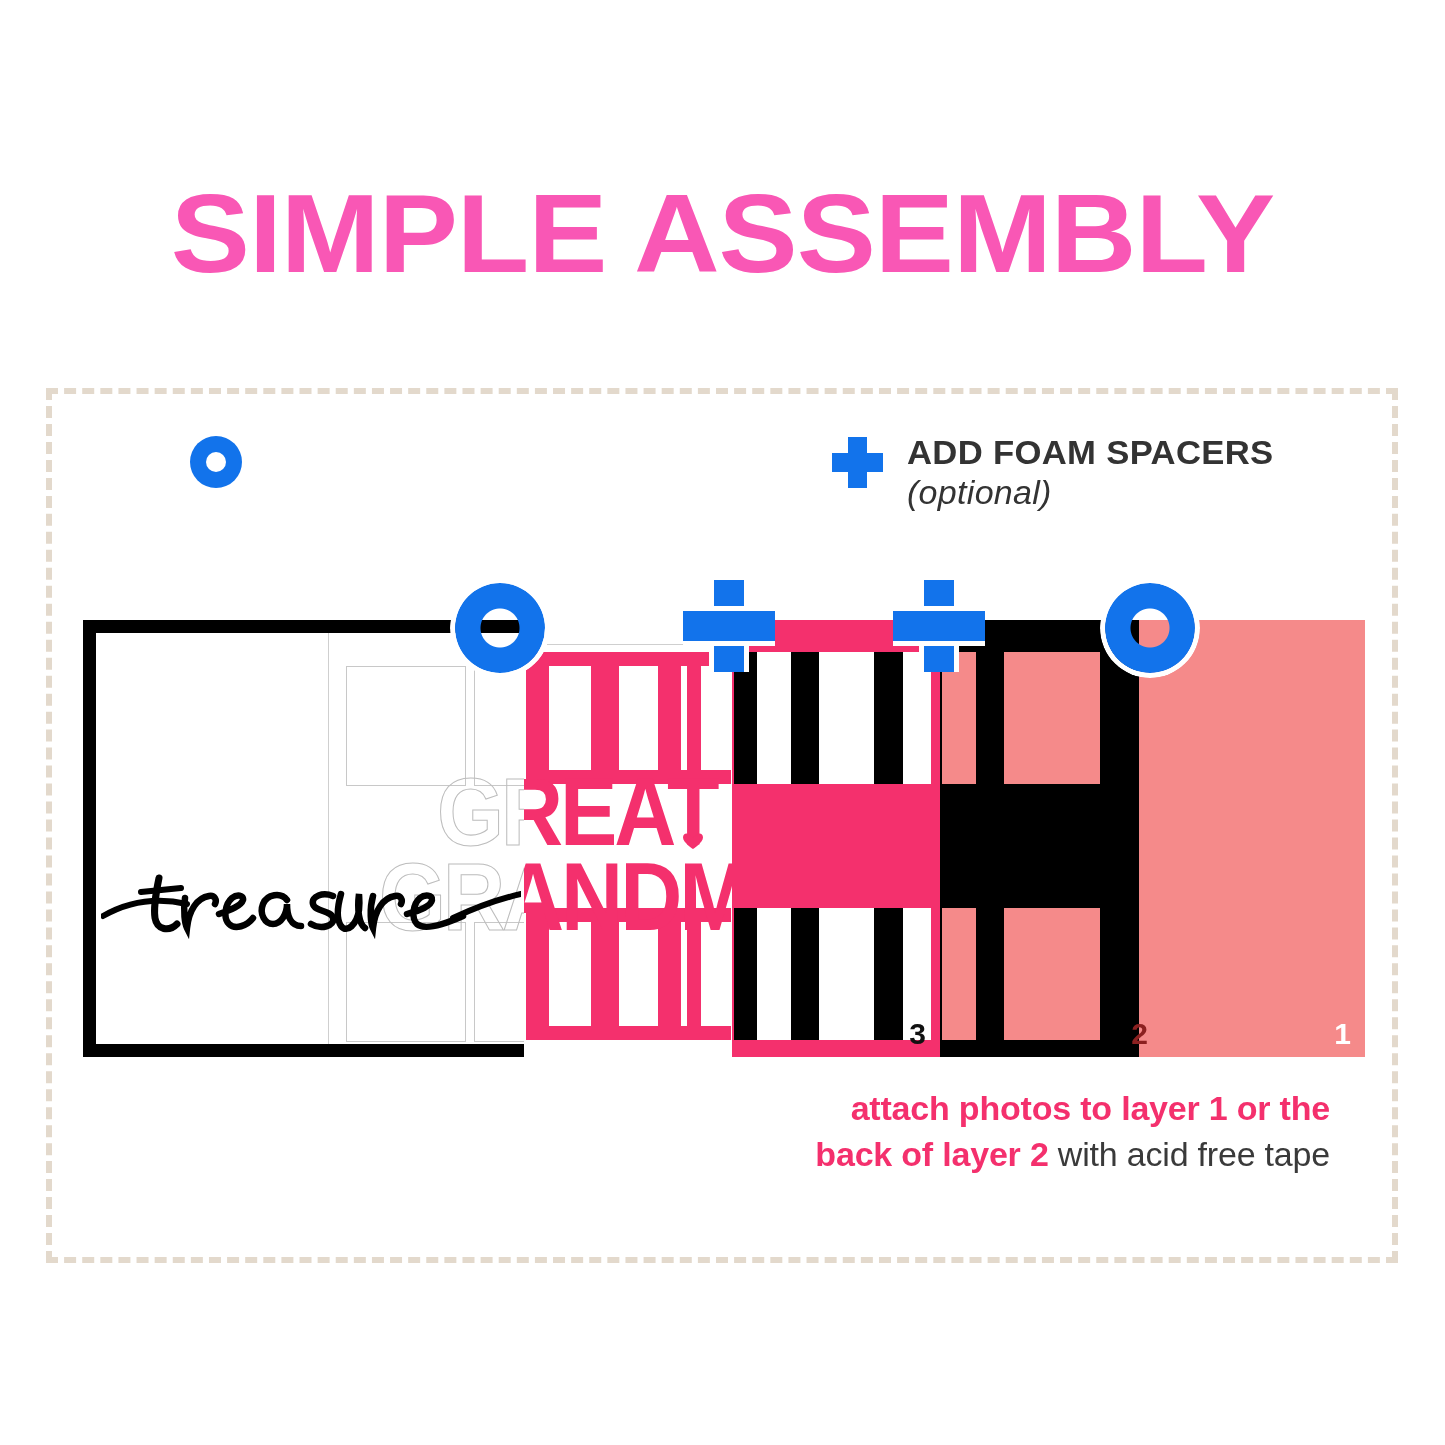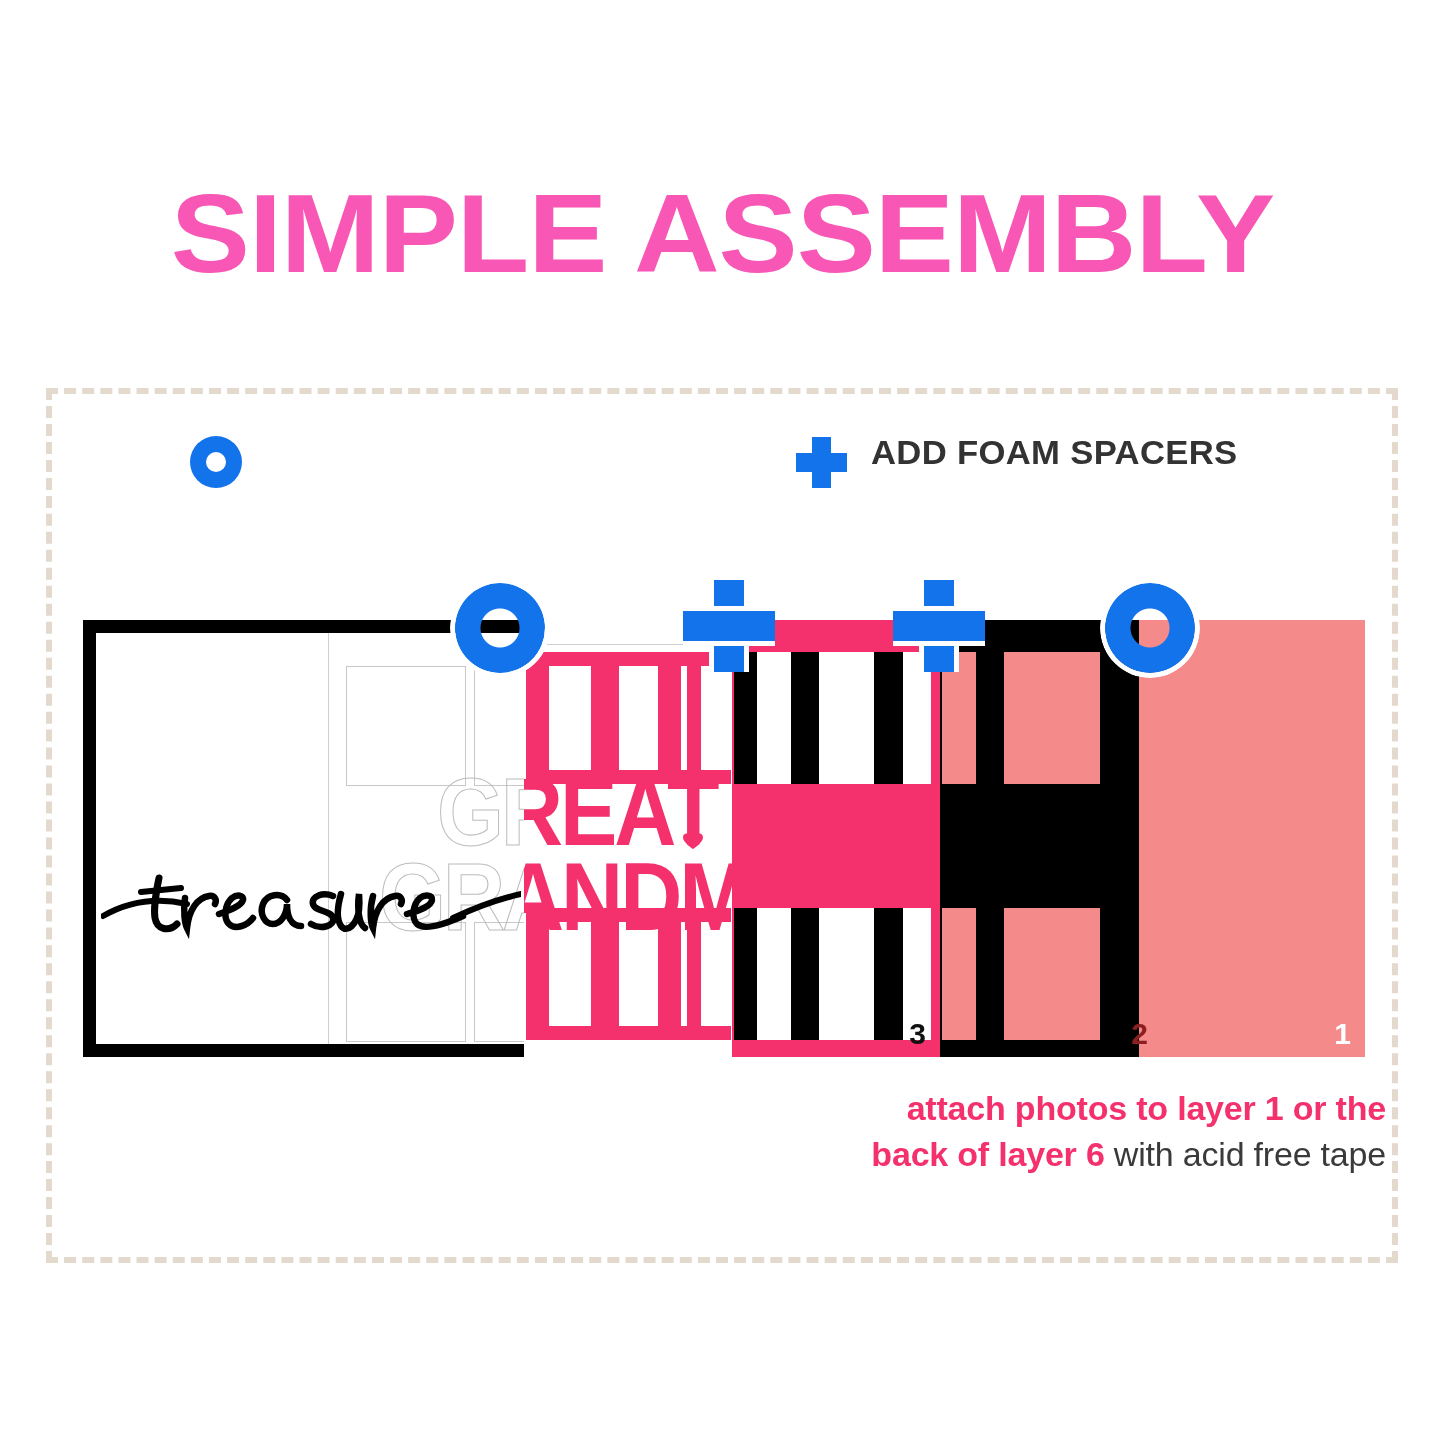--- a/index.html
+++ b/index.html
@@ -31,21 +31,21 @@
     position:absolute;
     left:46px; top:388px;
     width:1352px; height:875px;
     box-sizing:border-box;
     border:6px dashed #e3d9cc;
   }
 
   
   .legend-row{position:absolute;display:flex;align-items:flex-start;}
   #legend-stack{left:190px; top:432px;}
-  #legend-spacers{left:795px; top:432px;}
+  #legend-spacers{left:831px; top:432px;}
 
   .legend-icon{
     flex:0 0 auto;
     width:52px;height:52px;
     margin-right:24px;margin-top:4px;
     position:relative;
   }
   .ring-icon{
     width:52px;height:52px;border-radius:50%;
     background:#1273EB;
@@ -170,21 +170,21 @@
   .ov-plus{position:relative;width:92px;height:92px;}
   .ov-plus .bar-v{position:absolute;left:31px;top:0;width:30px;height:92px;background:#1273EB;
     box-shadow:-5px 0 0 #fff, 5px 0 0 #fff;}
   .ov-plus .bar-h{position:absolute;left:0;top:31px;width:92px;height:30px;background:#1273EB;
     box-shadow:0 -5px 0 #fff, 0 5px 0 #fff;}
   .ov-plus .core{position:absolute;left:31px;top:31px;width:30px;height:30px;background:#1273EB;}
 
   
   #caption{
     position:absolute;
-    left:776px; top:1085px;
+    left:720px; top:1085px;
     width:610px;
     text-align:right;
     font-size:34px;font-weight:bold;line-height:1.36;
     color:#F4306D;
     letter-spacing:-0.2px;
   }
   #caption .plain{color:#3a3a3a;font-weight:normal;}
 </style>
 </head>
 <body>
@@ -198,20 +198,21 @@
     <div class="ring-icon"></div>
   </div>
 </div>
 
 <div class="legend-row" id="legend-spacers">
   <div class="legend-icon">
     <div class="plus-icon"></div>
   </div>
   <div>
     <div class="legend-text">ADD FOAM SPACERS</div>
+    <div class="legend-sub">(optional)</div>
   </div>
 </div>
 
 <div id="layer-stack">
 
   <div class="layer" id="layer-4">
     <div class="board">
       <div class="split-line" style="left:245px;"></div>
 
       <div class="ghost-box" style="left:263px;top:46px;width:118px;height:118px;"></div>
@@ -331,14 +332,14 @@
       </div>
   </div>
   <div class="ov" style="left:1022px;top:-37px;">
     <div class="ov-ring-halo"></div>
     <div class="ov-ring"></div>
   </div>
 </div>
 
 <div id="caption">
   <span>attach photos to layer 1 or the</span><br>
-  <span>back of layer 6</span><span class="plain"> with acid free tape</span>
+  <span>back of layer 2</span><span class="plain"> with acid free tape</span>
 </div>
 
 </body></html>

